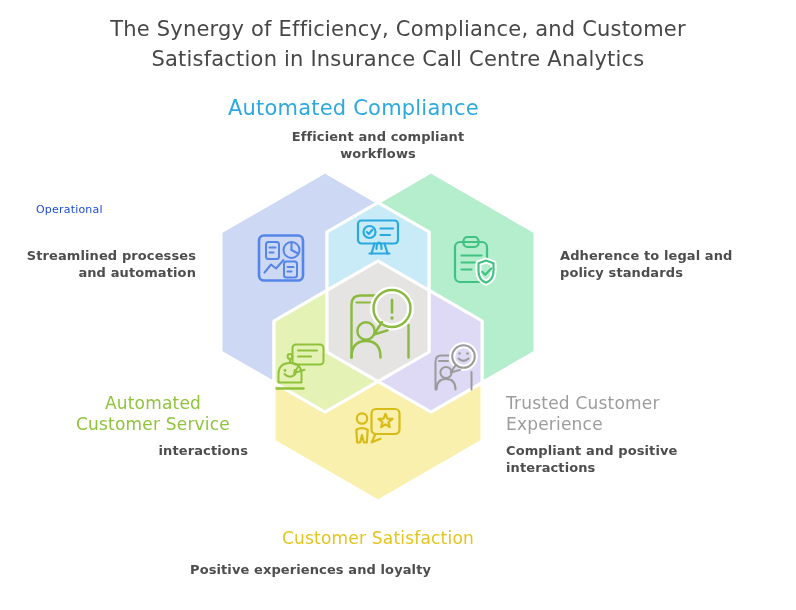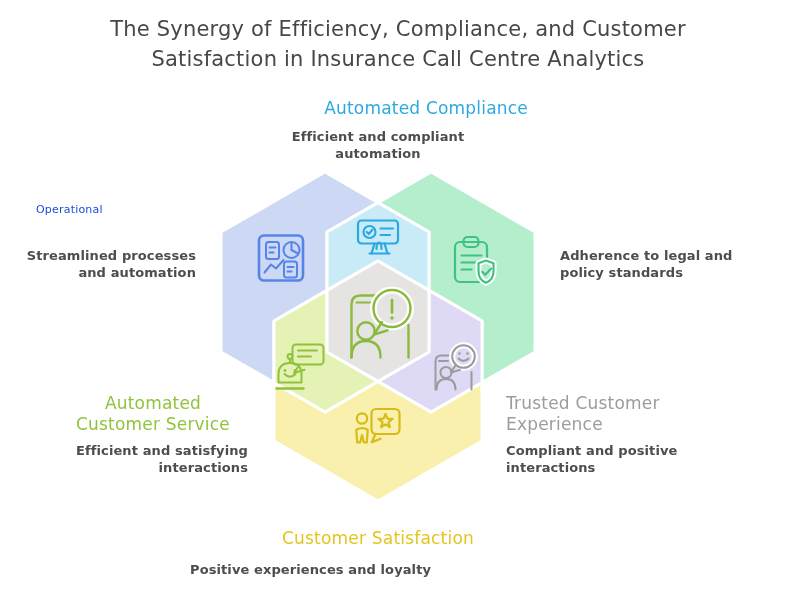--- a/index.html
+++ b/index.html
@@ -4,21 +4,21 @@
 <style>
   html,body{margin:0;padding:0;background:#fff;}
   .canvas{position:relative;width:796px;height:610px;background:#ffffff;overflow:hidden;
           font-family:"DejaVu Sans","Liberation Sans",sans-serif;}
   svg{position:absolute;left:0;top:0;}
   .region{stroke:#ffffff;stroke-width:3;stroke-linejoin:round;}
   .ic{fill:none;stroke-width:2.2;stroke-linecap:round;stroke-linejoin:round;}
   .label{position:absolute;font-weight:normal;line-height:21px;letter-spacing:.2px;}
   .sub{position:absolute;font-size:13px;font-weight:600;color:#4d4d4d;line-height:17px;letter-spacing:.1px;}
   .title{left:48px;top:14px;width:700px;text-align:center;font-size:21px;color:#474747;line-height:30px;}
-  .lab-ac{left:228px;top:98px;width:300px;text-align:right;font-size:17px;color:#2da9e0;}
+  .lab-ac{left:228px;top:98px;width:300px;text-align:left;font-size:21px;color:#2da9e0;}
   .sub-ac{left:238px;top:128px;width:280px;text-align:center;}
   .lab-oe{left:36px;top:199px;width:160px;text-align:left;font-size:11px;color:#1d4ed8;}
   .sub-oe{left:26px;top:247px;width:170px;text-align:right;}
   .lab-rc{left:560px;top:199px;width:170px;text-align:left;font-size:17px;color:#3fbe7d;}
   .sub-rc{left:560px;top:247px;width:180px;text-align:left;}
   .lab-acs{left:58px;top:393px;width:190px;text-align:center;font-size:17px;color:#8fc43c;}
   .sub-acs{left:58px;top:442px;width:190px;text-align:right;}
   .lab-tce{left:506px;top:393px;width:190px;text-align:left;font-size:17px;color:#9c9c9c;}
   .sub-tce{left:506px;top:442px;width:180px;text-align:left;}
   .lab-cs{left:228px;top:528px;width:300px;text-align:center;font-size:17px;color:#e3c51e;}
@@ -131,42 +131,41 @@
   </svg>
 
   <div class="label title">
     <div>The Synergy of Efficiency, Compliance, and Customer</div>
     <div>Satisfaction in Insurance Call Centre Analytics</div>
   </div>
 
   <div class="label lab-ac">Automated Compliance</div>
   <div class="sub sub-ac">
     <div>Efficient and compliant</div>
-    <div>automation</div>
+    <div>workflows</div>
   </div>
 
   <div class="label lab-oe">
     <div>Operational</div>
   </div>
   <div class="sub sub-oe">
     <div>Streamlined processes</div>
     <div>and automation</div>
   </div>
 
   <div class="sub sub-rc">
     <div>Adherence to legal and</div>
     <div>policy standards</div>
   </div>
 
   <div class="label lab-acs">
     <div>Automated</div>
     <div>Customer Service</div>
   </div>
   <div class="sub sub-acs">
-    <div>Efficient and satisfying</div>
     <div>interactions</div>
   </div>
 
   <div class="label lab-tce">
     <div>Trusted Customer</div>
     <div>Experience</div>
   </div>
   <div class="sub sub-tce">
     <div>Compliant and positive</div>
     <div>interactions</div>

